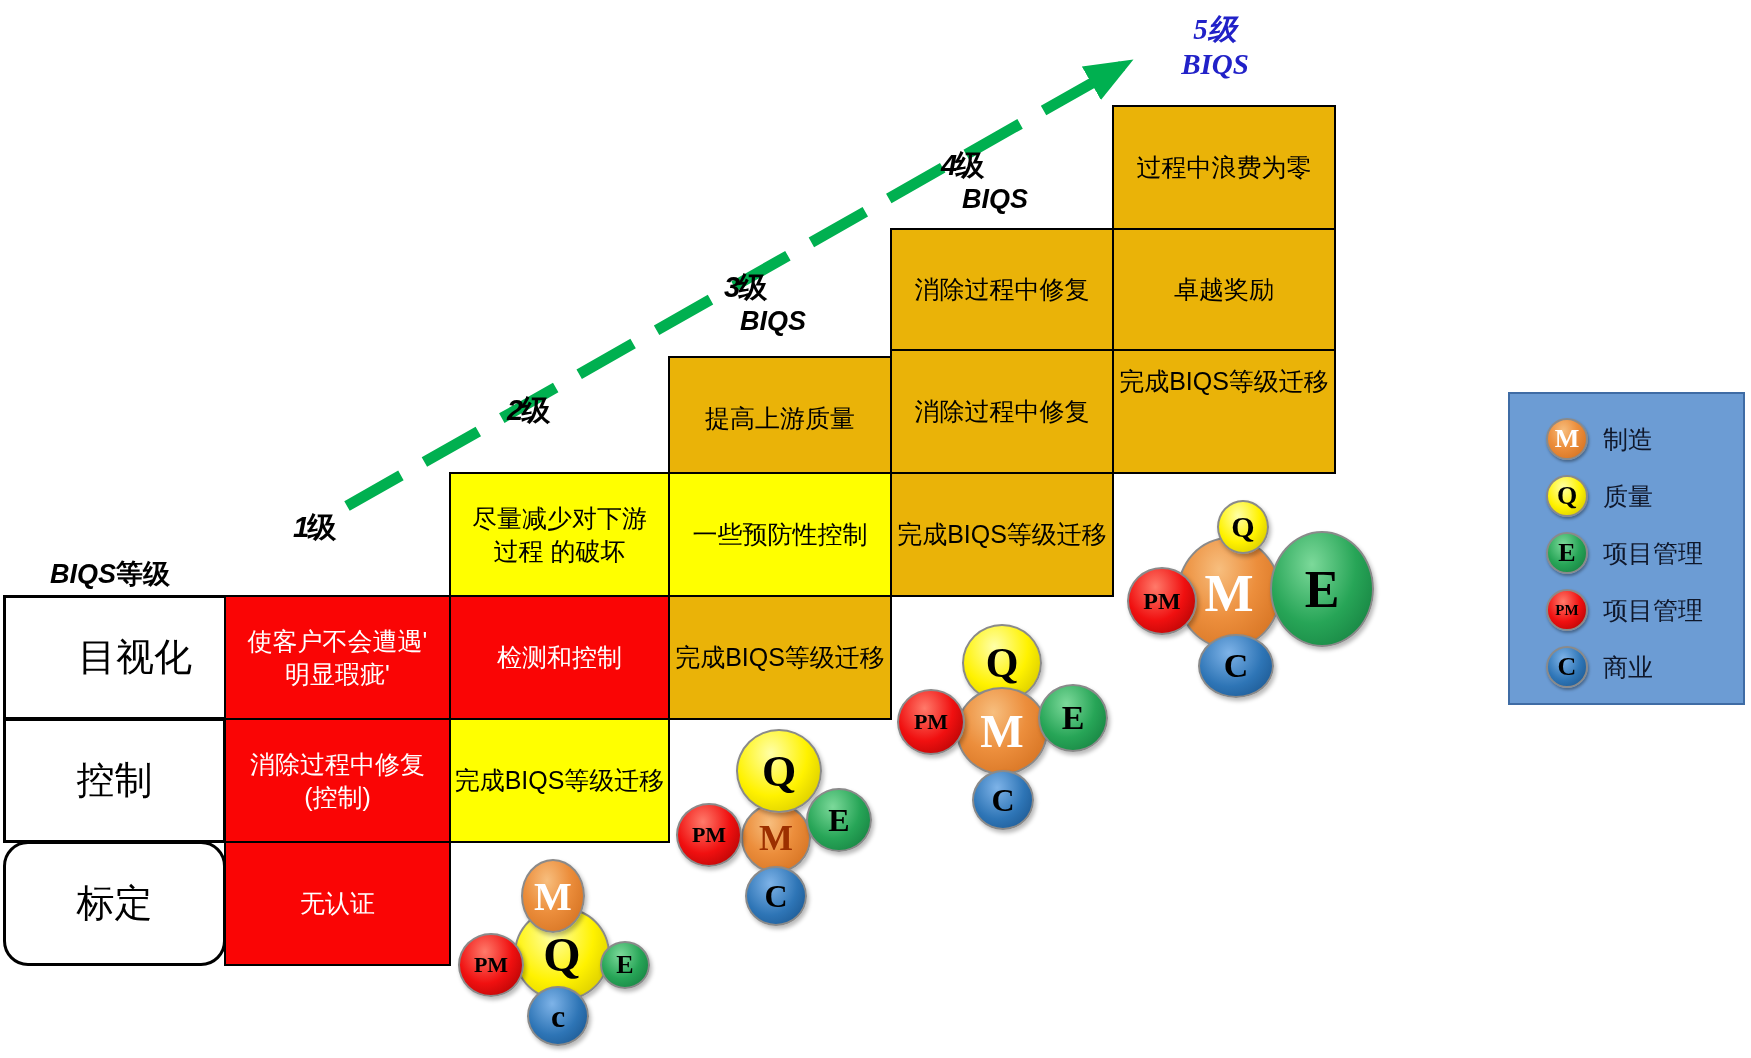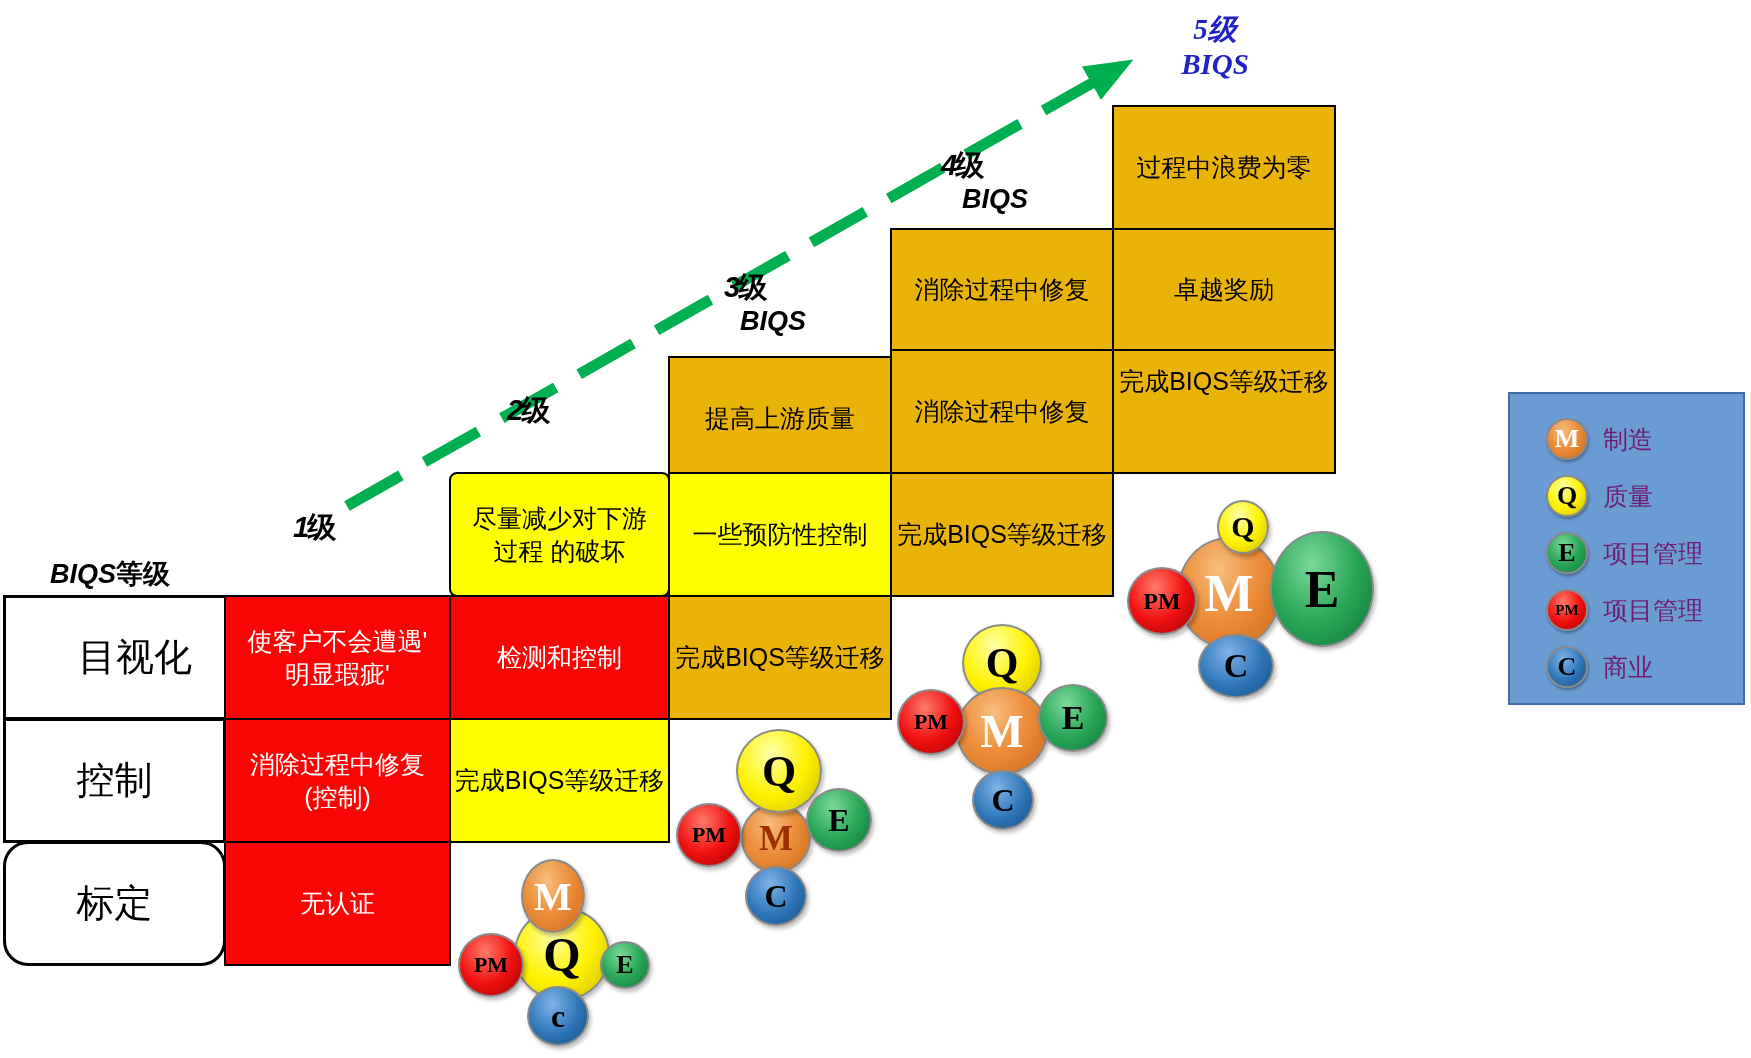--- a/index.html
+++ b/index.html
@@ -49,21 +49,21 @@
   .b-blue{background:radial-gradient(ellipse at 40% 28%, #7EB3E8 0%, #2E75B6 55%, #174F86 100%);}
 
   
   #legend{
     position:absolute;left:1508px;top:392px;width:237px;height:313px;
     box-sizing:border-box;background:#6C9CD4;border:2px solid #3F6CA5;
     display:flex;flex-direction:column;padding:26px 0 0 36px;row-gap:19px;
   }
   .legend-item{display:flex;align-items:center;height:38px;}
   .legend-item .ball{position:static;flex:0 0 auto;box-shadow:1px 2px 3px rgba(0,0,0,0.35);}
-  .legend-item .lab{margin-left:15px;font-size:25px;color:#701a75;white-space:nowrap;}
+  .legend-item .lab{margin-left:15px;font-size:25px;color:#0f172a;white-space:nowrap;}
 
   #arrow-svg{position:absolute;left:0;top:0;pointer-events:none;}
 </style>
 </head>
 <body>
 
 <div id="stage">
 
   <svg id="arrow-svg" width="1751" height="1058">
     <defs>
@@ -100,21 +100,21 @@
         <span>使客户不会遭遇'</span>
         <span>明显瑕疵'</span>
       </div>
       <div class="cell red" style="left: 224px; top: 718px; width: 227px; height: 125px;">
         <span>消除过程中修复</span>
         <span>(控制)</span>
       </div>
       <div class="cell red" style="left: 224px; top: 841px; width: 227px; height: 125px;">
         <span>无认证</span>
       </div>
-      <div class="cell yellow" style="left: 449px; top: 472px; width: 221px; height: 125px; border-radius: 8px;">
+      <div class="cell yellow" style="left: 449px; top: 472px; width: 221px; height: 125px;">
         <span>尽量减少对下游</span>
         <span>过程 的破坏</span>
       </div>
       <div class="cell red" style="left: 449px; top: 595px; width: 221px; height: 125px; text-align: right;">
         <span>检测和控制</span>
       </div>
       <div class="cell yellow" style="left: 449px; top: 718px; width: 221px; height: 125px;">
         <span>完成BIQS等级迁移</span>
       </div>
       <div class="cell green" style="left: 668px; top: 349px; width: 224px; height: 125px; margin-top: 7px;">

